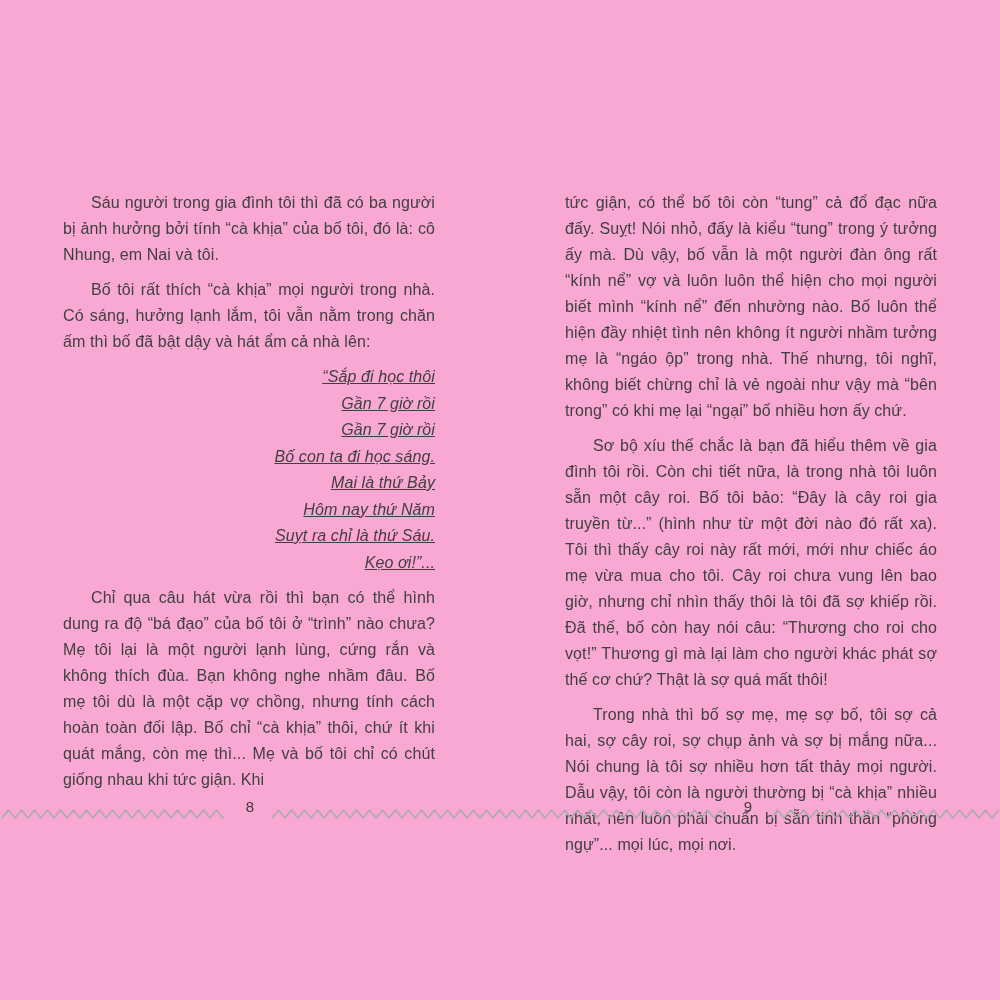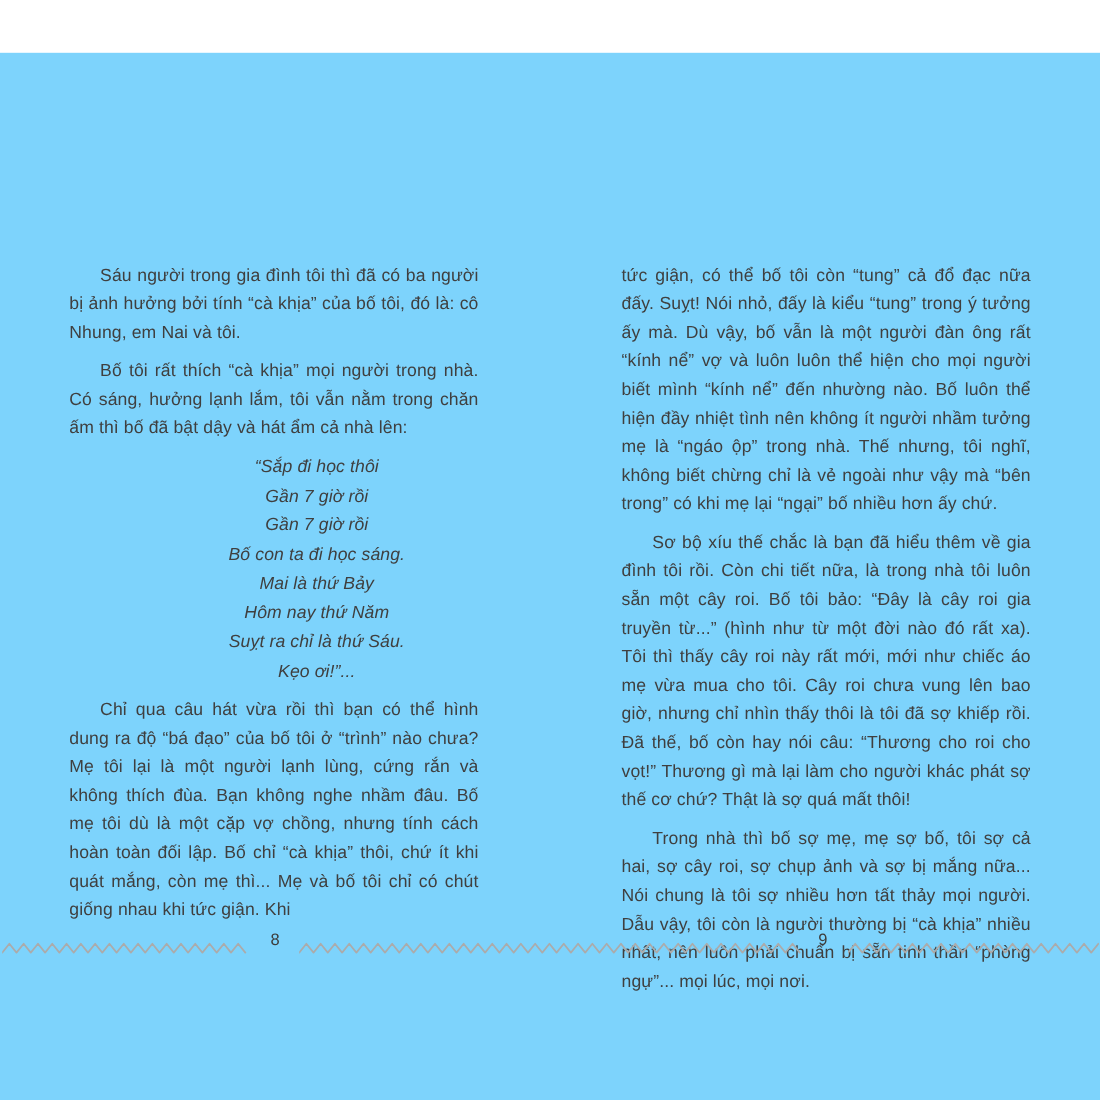--- a/index.html
+++ b/index.html
@@ -7,42 +7,42 @@
     padding: 0;
     width: 1000px;
     height: 1000px;
     background: #ffffff;
     overflow: hidden;
     font-family: "Liberation Sans", "DejaVu Sans", sans-serif;
   }
   .spread {
     position: absolute;
     inset: 0;
-    background: #7dd3fc;
-    margin-top: 48px;
+    background: #f9a8d4;
   }
   .page {
     position: absolute;
     top: 190px;
     width: 372px;
     color: #3f3f3f;
     font-size: 16px;
     line-height: 26px;
     text-align: justify;
     letter-spacing: 0.1px;
   }
   .page-left  { left: 63px; }
   .page-right { left: 565px; }
   .para { margin: 0 0 9px 0; }
   .para.indent { text-indent: 28px; }
   .song {
     font-style: italic;
     padding-left: 78px;
     margin: 2px 0 9px 0;
-    text-align: center;
+    text-align: right;
+    text-decoration: underline;
   }
   .song-line { line-height: 26.5px; }
   .footer {
     position: absolute;
     top: 798px;
     left: 0;
     width: 1000px;
     height: 28px;
   }
   .pagenum {

